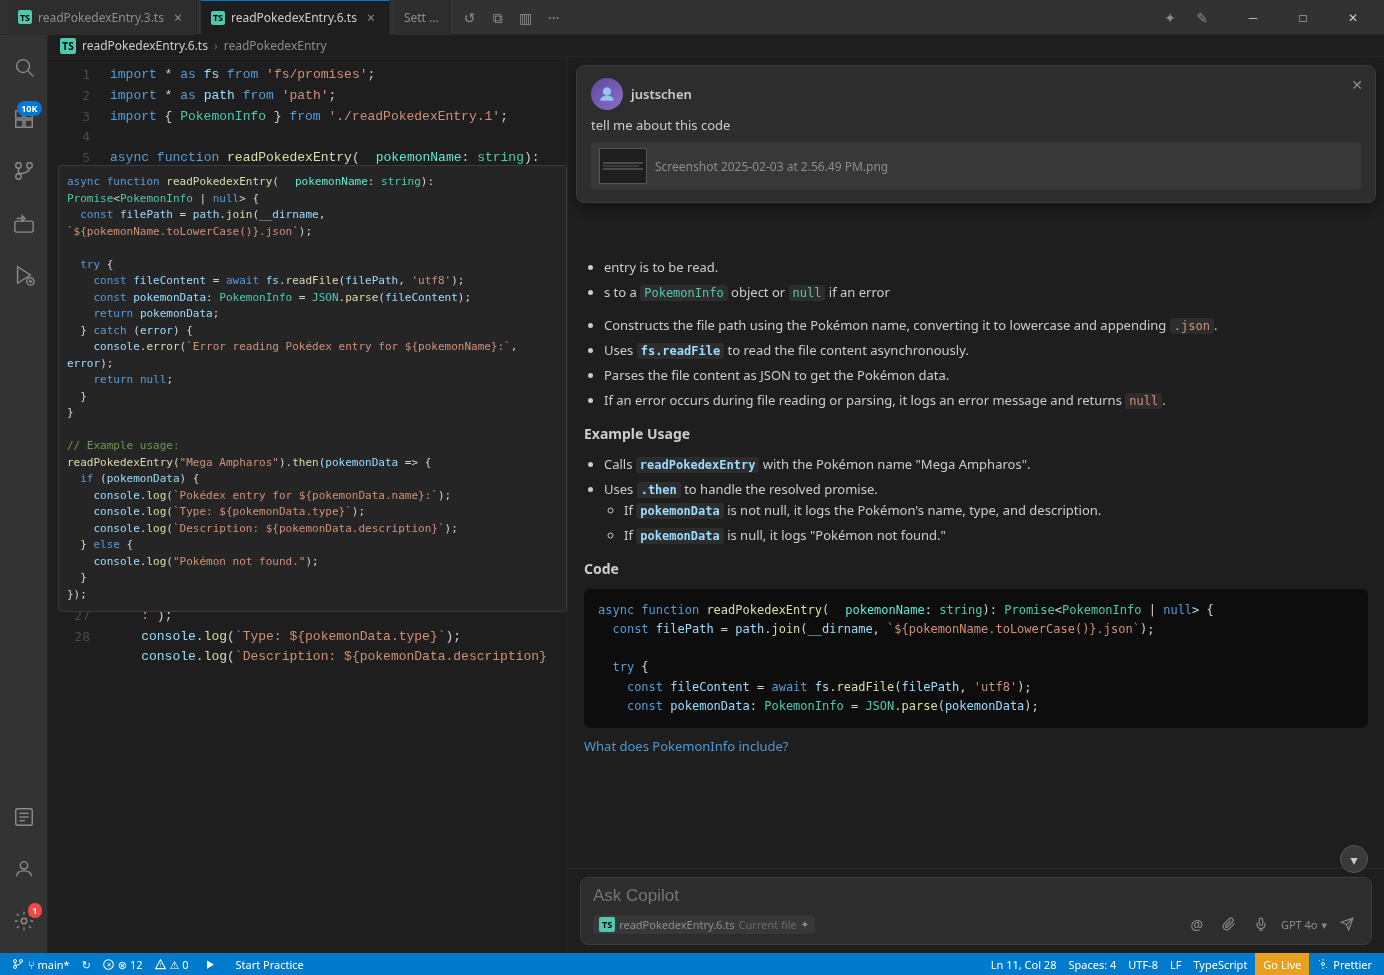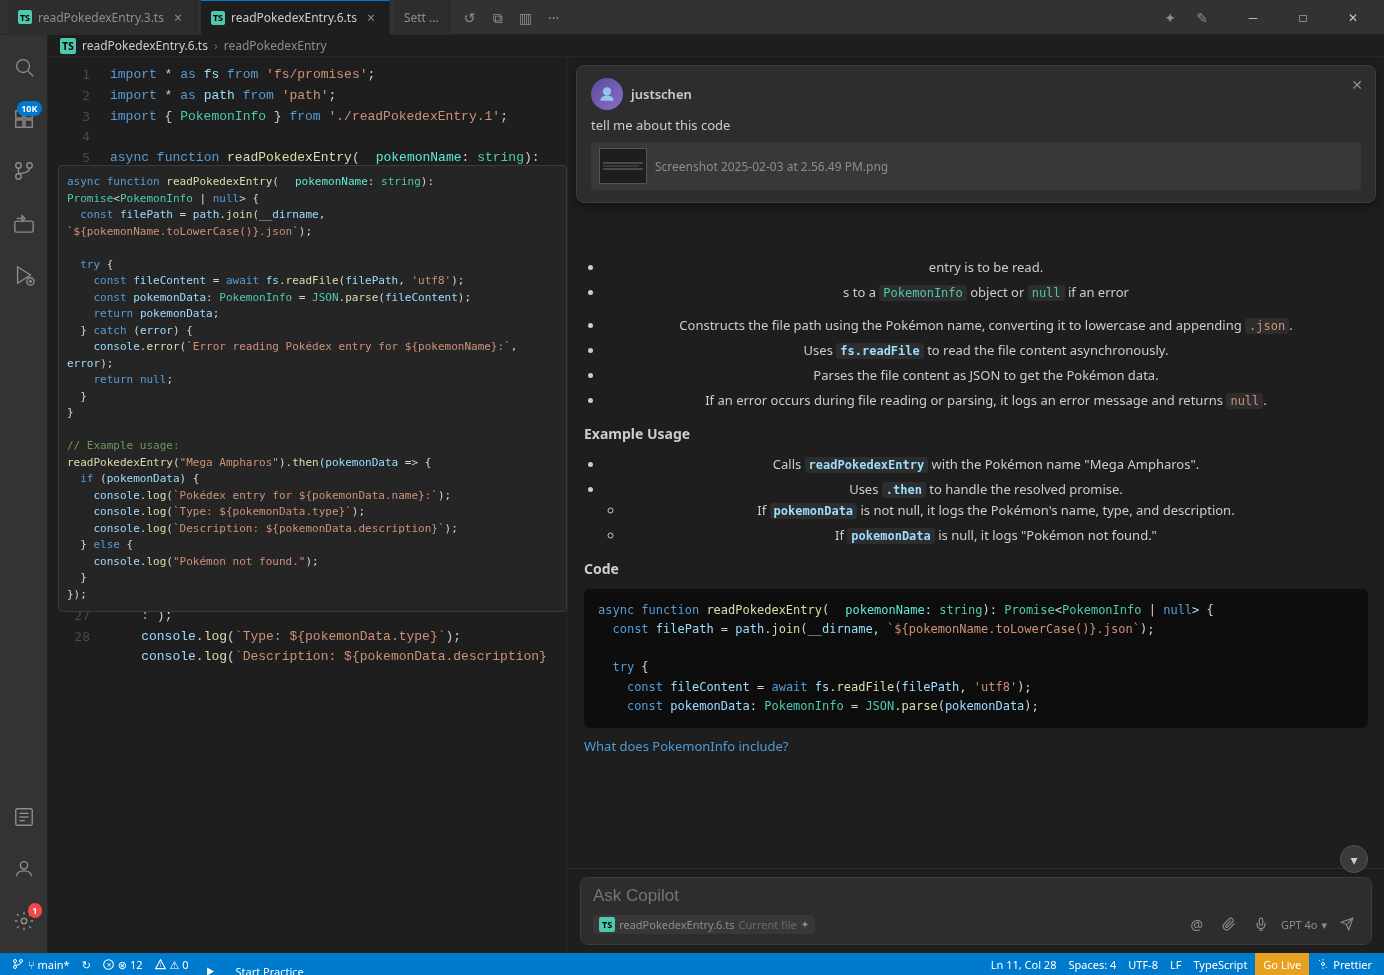--- a/index.html
+++ b/index.html
@@ -344,21 +344,20 @@
     .copilot-response::-webkit-scrollbar-track { background: #1e1e1e; }
     .copilot-response::-webkit-scrollbar-thumb { background: #424242; border-radius: 3px; }
 
     .response-intro {
       color: #cccccc;
       margin-bottom: 12px;
     }
     .bullet-list {
       margin-left: 20px;
       margin-bottom: 12px;
-      text-align: center;
     }
     .bullet-list li {
       margin-bottom: 4px;
       color: #cccccc;
     }
     .sub-bullet-list {
       margin-left: 20px;
       list-style: circle;
     }
     .inline-code {
@@ -497,20 +496,21 @@
       color: #8d8d8d;
       border-radius: 4px;
       font-size: 14px;
     }
 
     
     .status-bar {
       height: 22px;
       background: #007acc;
       display: flex;
+      align-items: center;
       padding: 0 8px;
       font-size: 11px;
       color: white;
       gap: 4px;
     }
     .status-item {
       display: flex;
       align-items: center;
       gap: 4px;
       padding: 0 4px;

